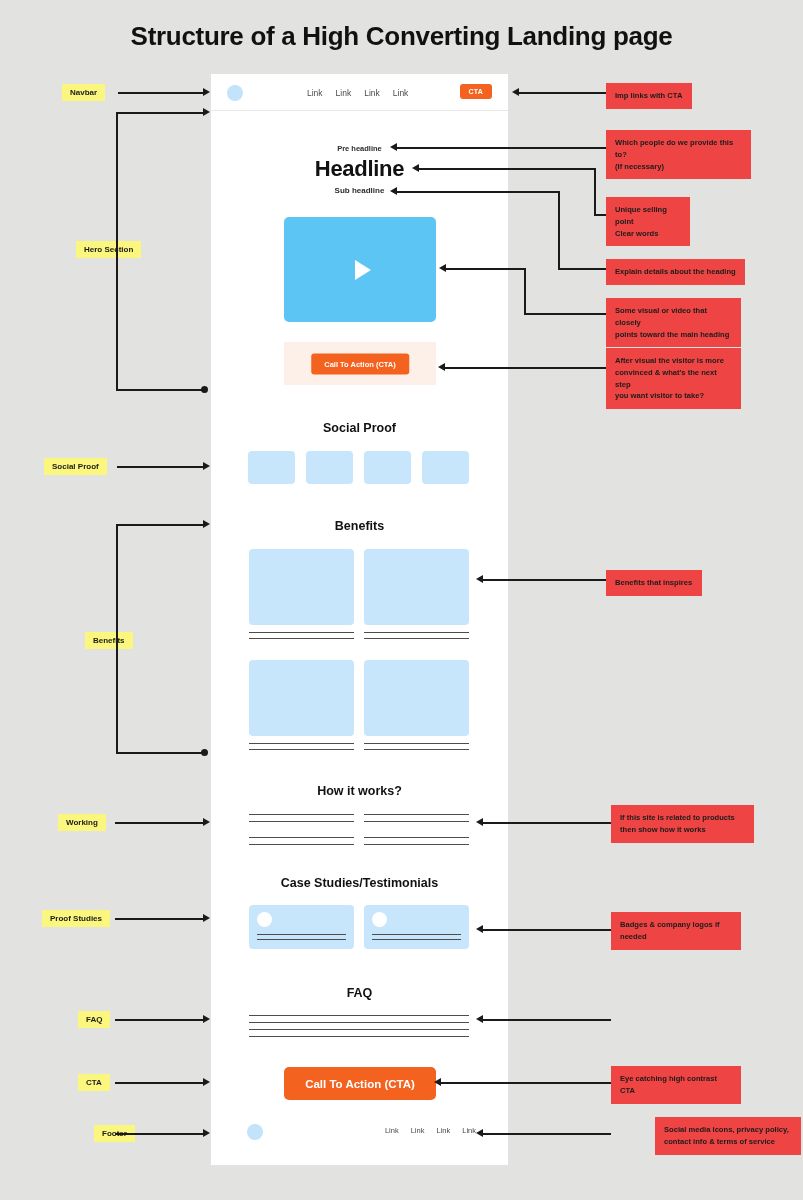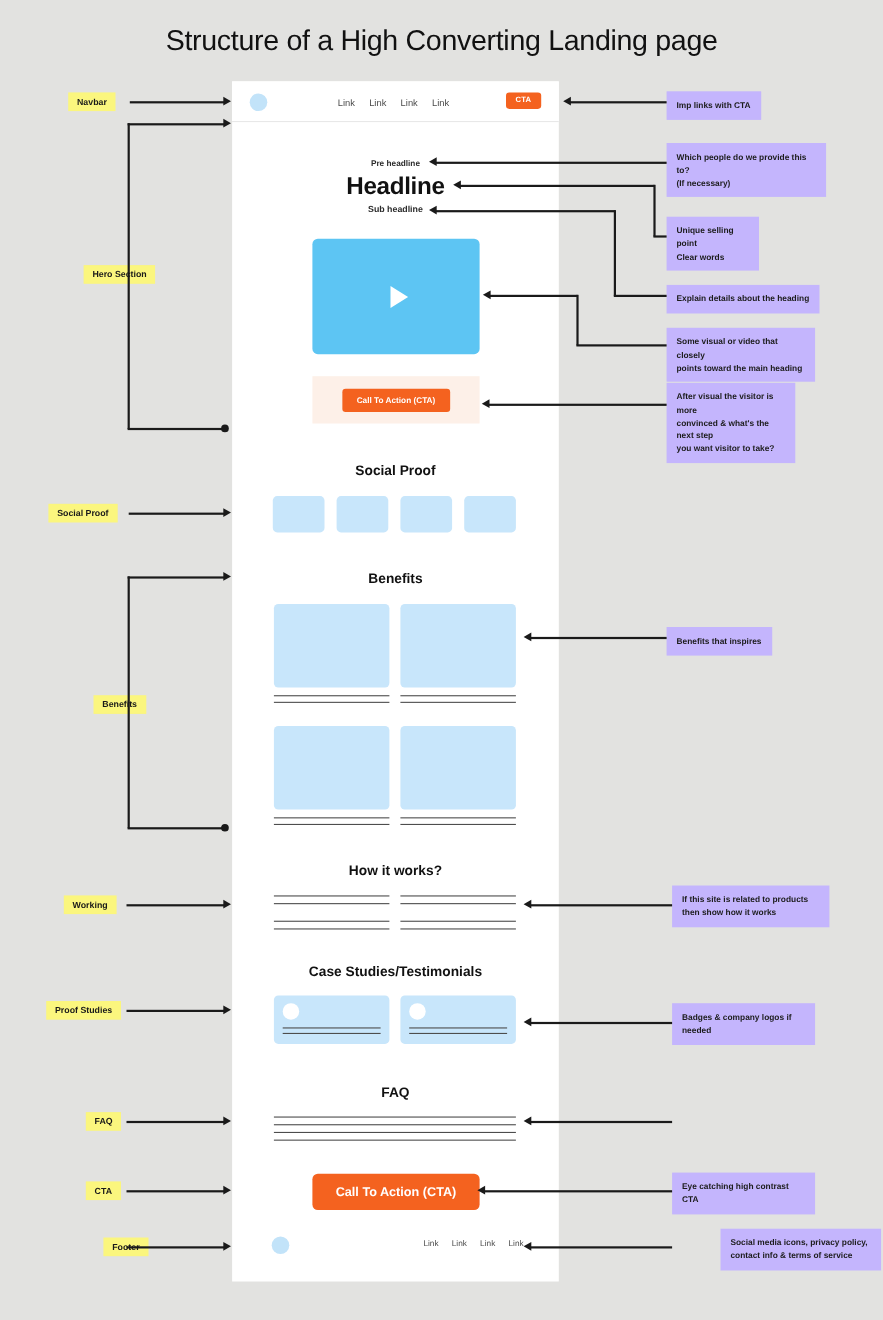--- a/index.html
+++ b/index.html
@@ -8,21 +8,21 @@
     background: #e2e2e0;
     font-family: "Liberation Sans", sans-serif;
     overflow: hidden;
   }
   #root { position: relative; width: 803px; height: 1200px; }
 
   
   .page-title {
     position: absolute; top: 21px; left: 0; width: 803px;
     text-align: center;
-    font-size: 26px; font-weight: normal; letter-spacing: -0.3px;
+    font-size: 26px; font-weight: bold; letter-spacing: -0.3px;
     color: #111111;
   }
 
   
   .mockup {
     position: absolute; left: 211px; top: 74px;
     width: 297px; height: 1091px;
     background: #ffffff;
   }
   .navbar {
@@ -114,21 +114,21 @@
 
   
   .ylabel {
     position: absolute; background: #fbf67e; color: #1a1a1a;
     font-size: 8px; font-weight: bold; text-align: center;
     padding: 4px 8px; white-space: nowrap;
   }
 
   
   .note {
-    position: absolute; background: #c4b5fd; color: #1c1c1c;
+    position: absolute; background: #ef4444; color: #1c1c1c;
     font-size: 7.6px; font-weight: bold; line-height: 1.55;
     padding: 7px 9px;
   }
 
   
   .hline { position: absolute; height: 1.6px; background: #1a1a1a; }
   .vline { position: absolute; width: 1.6px; background: #1a1a1a; }
   .arrow-r {
     position: absolute; width: 0; height: 0;
     border-left: 7px solid #1a1a1a;
@@ -312,21 +312,21 @@
 
   <div class="note" style="left:606px;top:298px;width:135px;">
     <div>Some visual or video that closely</div>
     <div>points toward the main heading</div>
   </div>
   <div class="hline" style="left:524px;top:313px;width:82px;"></div>
   <div class="vline" style="left:524px;top:268px;height:46px;"></div>
   <div class="hline" style="left:445px;top:268px;width:80px;"></div>
   <div class="arrow-l" style="left:439px;top:264px;"></div>
 
-  <div class="note" style="left:606px;top:348px;width:117px;">
+  <div class="note" style="left:606px;top:348px;width:135px;">
     <div>After visual the visitor is more</div>
     <div>convinced &amp; what's the next step</div>
     <div>you want visitor to take?</div>
   </div>
   <div class="hline" style="left:444px;top:367px;width:162px;"></div>
   <div class="arrow-l" style="left:438px;top:363px;"></div>
 
   <div class="note" style="left:606px;top:570px;width:96px;">
     <div>Benefits that inspires</div>
   </div>

